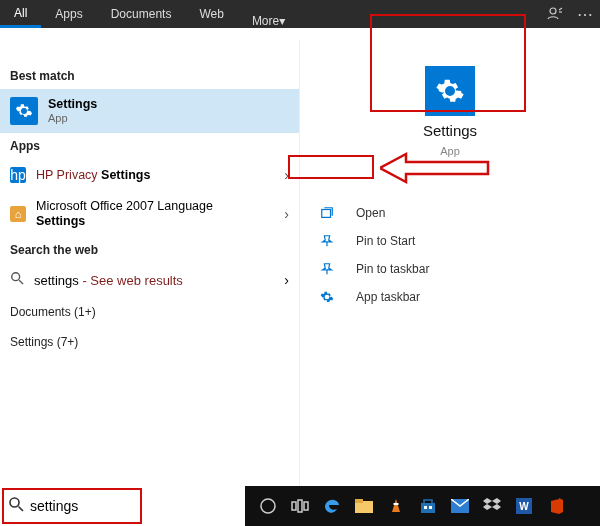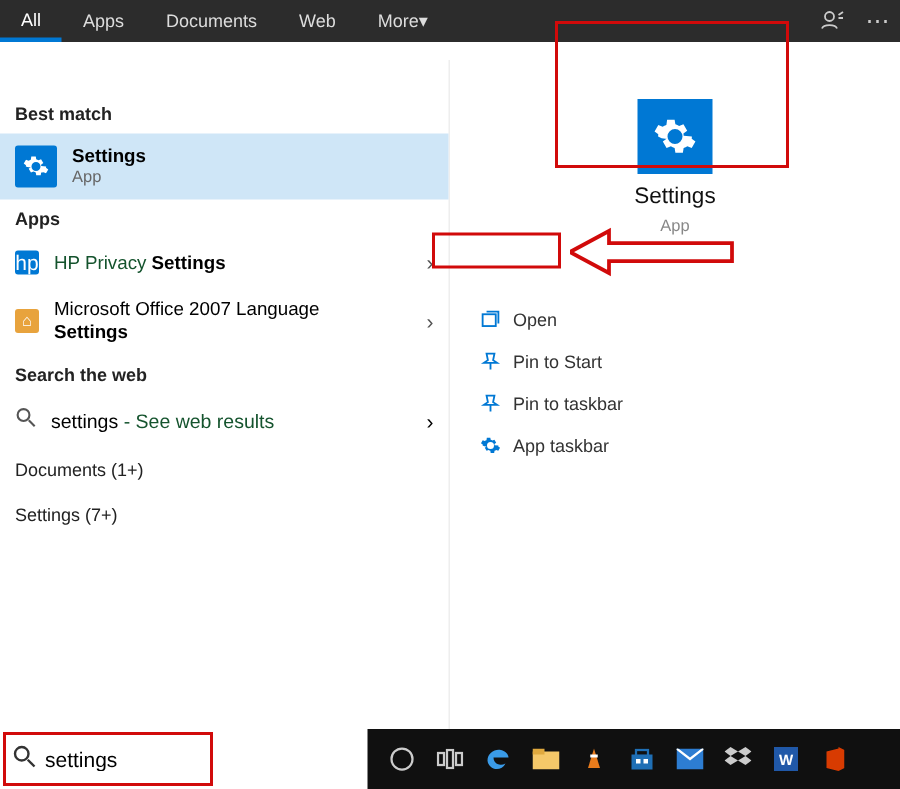--- a/index.html
+++ b/index.html
@@ -1,48 +1,48 @@
 <!DOCTYPE html>
 <html><head>
 <meta charset="utf-8">
 <style>
   * { box-sizing: border-box; margin: 0; padding: 0; font-family: "Segoe UI", Arial, sans-serif; }
   body { width: 600px; height: 526px; background: #fff; position: relative; overflow: hidden; }
 
   .tabbar { height: 28px; background: #2c2c2c; display: flex; align-items: stretch; color: #ddd; font-size: 12px; }
   .tabbar .tab { padding: 0 14px; display: flex; align-items: center; cursor: pointer; }
   .tabbar .tab.active { border-bottom: 3px solid #0078d4; color: #fff; }
-  .tabbar .more { display: flex; align-items: center; gap: 0; }
+  .tabbar .more { display: flex; align-items: flex-end; gap: 0; }
   .tabbar .spacer { flex: 1; }
   .tabbar .righticon { width: 30px; display: flex; align-items: center; justify-content: center; cursor: pointer; }
 
   .panel { position: absolute; top: 40px; left: 0; right: 0; bottom: 40px; display: flex; background: #fff; }
   .left { width: 300px; border-right: 1px solid #eee; display: flex; flex-direction: column; padding-top: 23px; }
   .secheader { font-size: 12px; font-weight: 600; padding: 6px 10px; color: #222; }
   .result { display: flex; align-items: center; padding: 8px 10px; gap: 10px; cursor: pointer; position: relative; }
   .result .chev { margin-left: auto; color: #555; }
   .result.selected { background: #cfe6f7; }
   .appicon { width: 28px; height: 28px; background: #0078d4; display: flex; align-items: center; justify-content: center; color: #fff; border-radius: 2px; flex-shrink: 0; }
   .appicon.small { width: 16px; height: 16px; background: #0078d4; }
   .appicon.orange { width: 16px; height: 16px; background: #e8a33d; }
   .textcol { display: flex; flex-direction: column; line-height: 1.2; }
   .textcol .name { font-size: 12.5px; font-weight: 600; color: #000; }
   .textcol .sub { font-size: 11px; color: #666; }
-  .subtle { font-weight: 400; color: #14532d; }
+  .subtle { font-weight: 400; color: #7f1d1d; }
   .webrow { display: flex; align-items: center; gap: 10px; padding: 8px 10px; cursor: pointer; }
   .linklike { font-size: 12px; color: #222; padding: 8px 10px; cursor: pointer; }
 
   .right { flex: 1; position: relative; display: flex; flex-direction: column; align-items: center; padding-top: 18px; }
   .bigcard { width: 150px; display: flex; flex-direction: column; align-items: center; gap: 6px; padding: 8px; }
   .bigicon { width: 50px; height: 50px; background: #0078d4; display: flex; align-items: center; justify-content: center; }
   .bigname { font-size: 15px; color: #111; }
   .bigsub { font-size: 11px; color: #888; }
   .anno-red1 { position: absolute; top: 14px; left: 370px; width: 156px; height: 98px; border: 2px solid #d10a0a; pointer-events: none; }
   .actions { margin-top: 34px; width: 100%; }
-  .action { display: flex; align-items: center; gap: 6px; padding: 7px 14px 7px 20px; font-size: 12px; color: #333; cursor: pointer; }
+  .action { display: flex; align-items: center; gap: 20px; padding: 7px 14px 7px 20px; font-size: 12px; color: #333; cursor: pointer; }
   .action .aicon { width: 16px; display:flex; align-items:center; color:#0078d4; }
   .anno-red2 { position: absolute; top: 155px; left: 288px; width: 86px; height: 24px; border: 2px solid #d10a0a; pointer-events: none; }
   .arrow { position: absolute; top: 150px; left: 380px; pointer-events: none; }
 
   .taskbar { position: absolute; bottom: 0; left: 0; right: 0; height: 40px; background: #101010; display: flex; align-items: center; }
   .searchwrap { width: 245px; height: 40px; background: #fff; display: flex; align-items: center; padding: 0 8px; gap: 6px; }
   .searchwrap input { border: none; outline: none; font-size: 14px; width: 100%; caret-color: #000; }
   .anno-red3 { position: absolute; left: 2px; bottom: 2px; width: 140px; height: 36px; border: 2px solid #d10a0a; pointer-events: none; }
   .tbicons { display: flex; align-items: center; gap: 2px; margin-left: 8px; }
   .tbicon { width: 30px; height: 40px; display: flex; align-items: center; justify-content: center; color: #ccc; cursor: pointer; font-size: 16px; }

